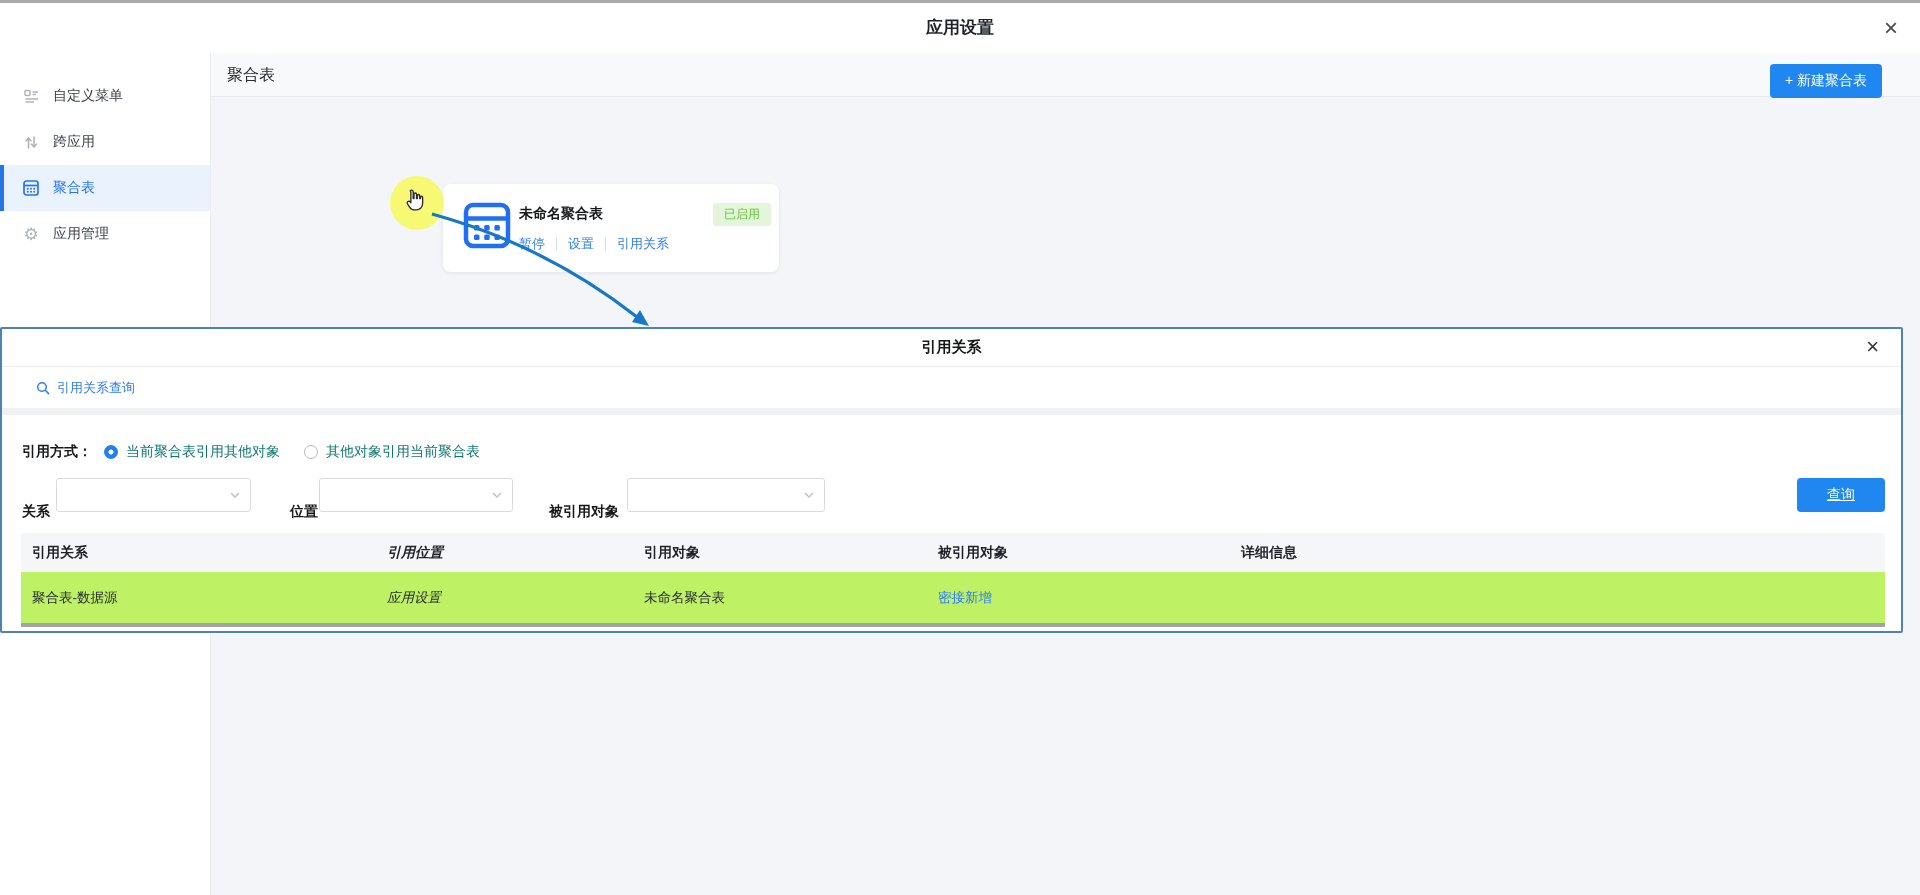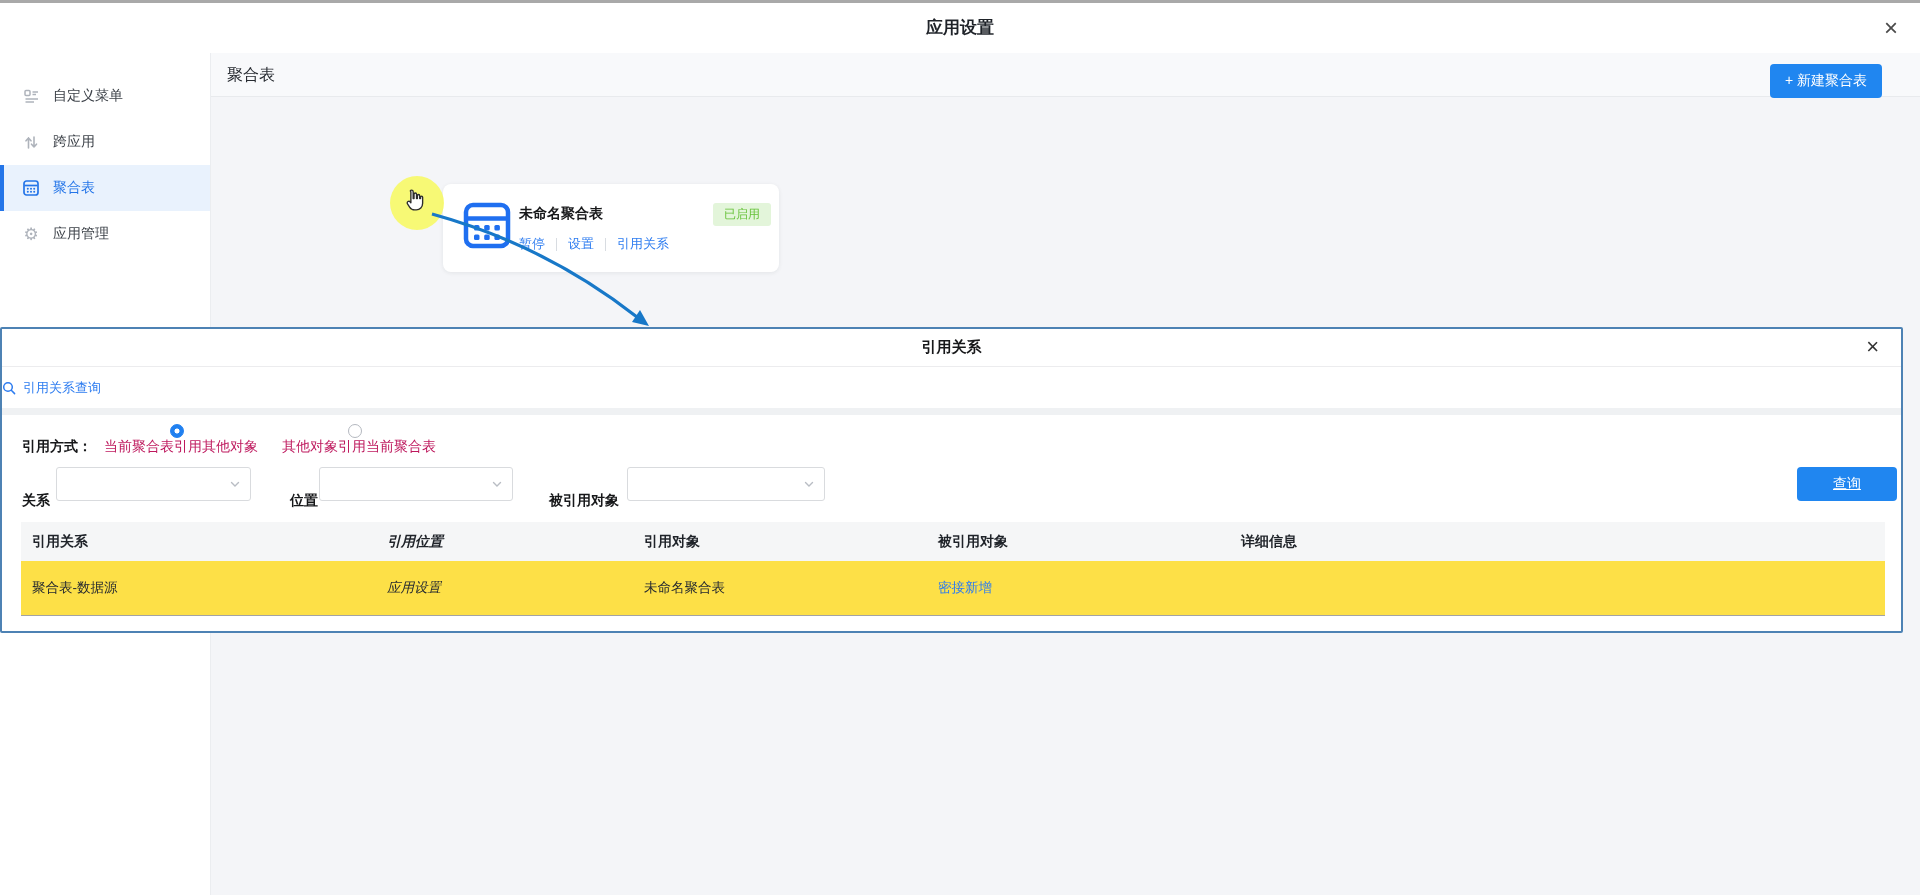--- a/index.html
+++ b/index.html
@@ -29,39 +29,39 @@
   .card-title { position:absolute; left:76px; top:21px; font-size:14px; font-weight:700; color:#17181a; }
   .status-badge { position:absolute; left:270px; top:19px; width:58px; height:23px; line-height:23px; text-align:center; background:#e3f5da; color:#67c23a; font-size:12px; border-radius:3px; }
   .card-actions { position:absolute; left:76px; top:51px; display:flex; align-items:center; font-size:13px; }
   .card-actions a { color:#2d7cf0; text-decoration:none; cursor:pointer; }
   .act-sep { width:1px; height:13px; background:#d8dce1; margin:0 11px; }
 
   .dialog { position:absolute; left:0px; top:327px; width:1903px; height:306px; background:#fff; border:2px solid #4d82b4; border-radius:2px; z-index:40; }
   .dlg-titlebar { position:relative; height:38px; border-bottom:1px solid #ececee; }
   .dlg-title { position:absolute; left:0; top:0; width:100%; height:38px; line-height:36px; text-align:center; font-size:15px; font-weight:600; color:#17181a; }
   .dlg-close { position:absolute; right:22px; top:5px; font-size:22px; font-weight:300; color:#333; cursor:pointer; line-height:26px; }
-  .dlg-search { height:41px; display:flex; align-items:center; padding-left:0; color:#2d7cf0; font-size:13px; cursor:pointer; }
+  .dlg-search { height:41px; display:flex; align-items:center; padding-left:34px; color:#2d7cf0; font-size:13px; cursor:pointer; }
   .dlg-search svg { margin-right:7px; }
   .dlg-band { height:7px; background:#eff1f3; }
-  .dlg-radio-row { margin:17px 0 0 20px; height:24px; display:flex; align-items:flex-end; font-size:14px; }
+  .dlg-radio-row { margin:28px 0 0 20px; height:24px; display:flex; align-items:flex-start; font-size:14px; }
   .dlg-radio-row .row-label { font-weight:700; color:#17181a; margin-right:12px; }
-  .radio-opt { display:flex; align-items:center; margin-right:24px; cursor:pointer; color:#be185d;flex-direction:column; }
+  .radio-opt { display:flex; align-items:center; margin-right:24px; cursor:pointer; color:#0f766e; }
   .radio-dot { width:14px; height:14px; border-radius:50%; margin-right:8px; }
   .radio-dot.on { background:radial-gradient(circle,#ffffff 0 2.2px,#2080f0 2.8px); border:1px solid #2080f0; }
   .radio-dot.off { background:#fff; border:1px solid #b4b8bf; }
   .dlg-filter-row { position:relative; margin-top:11px; height:34px; }
   .flt-label { position:absolute; top:16px; height:34px; line-height:34px; font-weight:700; color:#17181a; font-size:14px; }
   .select { position:absolute; top:0; height:34px; background:#fff; border:1px solid #d9dbde; border-radius:3px; cursor:pointer; }
   .select .chev { position:absolute; right:9px; top:10px; }
-  .query-btn { position:absolute; left:1795px; top:0; width:100px; height:34px;text-decoration:underline; }
+  .query-btn { position:absolute; left:1795px; top:0; width:88px; height:34px;text-decoration:underline; }
 
   .dlg-table { margin:21px 0 0 19px; width:1864px; font-size:13.5px; }
   .tr { display:flex; align-items:center; }
   .tr-head { height:39px; background:#f5f6f7; font-weight:700; color:#1f2329; font-size:14px; }
-  .tr-body { height:55px; background:#fde047; border-bottom:1px solid #a3a3a3; color:#262a30; }
+  .tr-body { height:55px; background:#bef264; border-bottom:4px solid #a3a3a3; color:#262a30; }
   .td { padding-left:11px; white-space:nowrap; overflow:hidden; }
   .c1{width:355px;} .c2{width:257px;font-style:italic;} .c3{width:294px;} .c4{width:303px;} .c5{flex:1;}
   .link { color:#2d7cf0; cursor:pointer; text-decoration:none; }
 
   .overlay-svg { position:absolute; left:0; top:0; width:1920px; height:895px; z-index:50; pointer-events:none; }
 </style>
 </head>
 <body>
 
 <div class="top-strip"></div>

